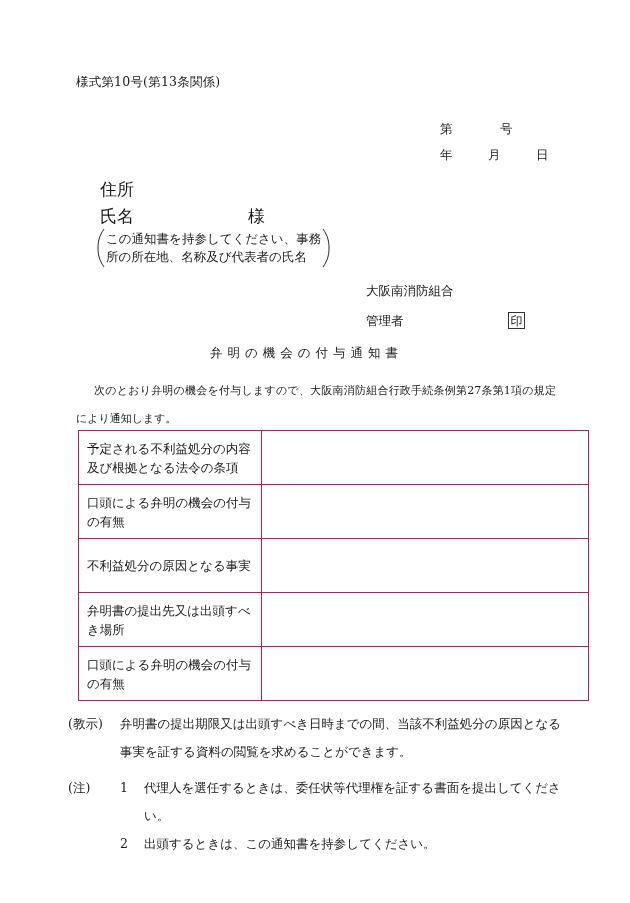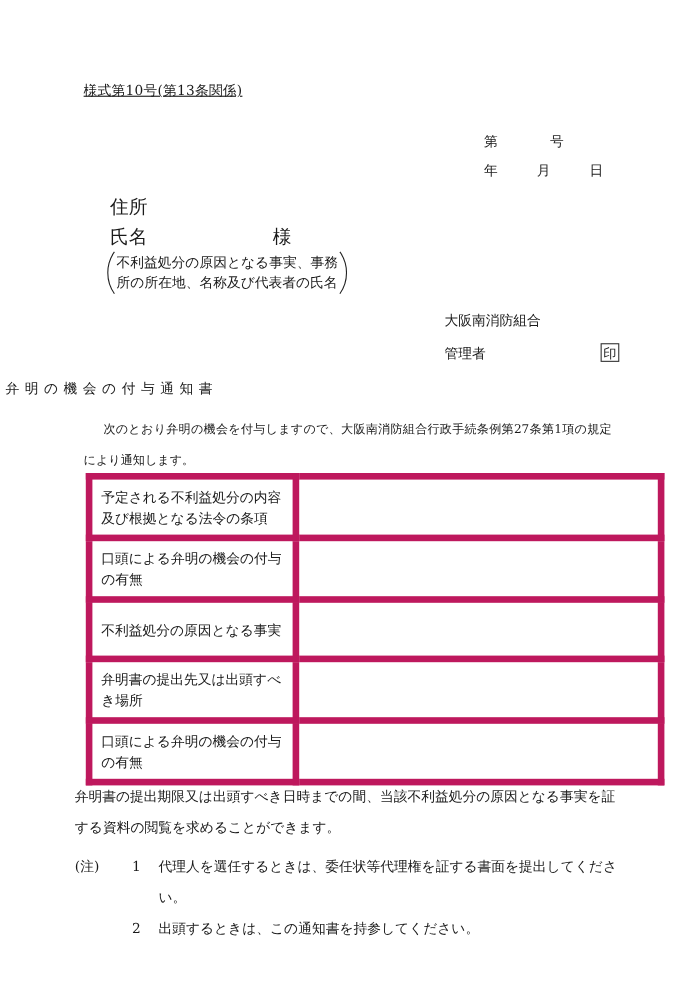--- a/index.html
+++ b/index.html
@@ -19,21 +19,20 @@
     overflow: hidden;
   }
 
   
   .abs { position: absolute; white-space: nowrap; }
 
   .form-no {
     left: 76px; top: 74px;
     font-size: 12.5px;
     letter-spacing: 0.2px;
-    text-decoration: underline;
   }
 
   
   .doc-meta { position: absolute; left: 440px; top: 116px; width: 160px; }
   .doc-meta .meta-row {
     font-size: 12.5px;
     height: 26px;
     line-height: 26px;
     display: flex;
   }
@@ -79,41 +78,40 @@
   }
   .paren-note .pn-lines div { white-space: nowrap; }
 
   
   .issuer { position: absolute; left: 366px; top: 276px; }
   .issuer .line {
     font-size: 12.5px;
     height: 30px;
     line-height: 30px;
     position: relative;
-    margin-left: 38px;
   }
   .seal-box {
     position: absolute;
     left: 142px;
     top: 6px;
     width: 17px;
     height: 17px;
     border: 1px solid #333;
     font-size: 12px;
     line-height: 17px;
     text-align: center;
     box-sizing: border-box;
   }
 
   
   .doc-title {
     position: absolute;
     left: 0; top: 345px;
     width: 608px;
-    text-align: left;
+    text-align: center;
     font-size: 12.5px;
     letter-spacing: 5px;
     text-indent: 5px;
   }
 
   
   .body-para {
     position: absolute;
     left: 76px; top: 377px;
     width: 480px;
@@ -125,21 +123,21 @@
 
   
   .form-table {
     position: absolute;
     left: 78px; top: 430px;
     width: 476px;
     border-collapse: collapse;
     table-layout: fixed;
   }
   .form-table td {
-    border: 6px solid #be185d;
+    border: 1px solid #be185d;
     font-size: 12.5px;
     vertical-align: middle;
     padding: 6px 8px;
     line-height: 19px;
   }
   .form-table td.label { width: 166px; }
   .form-table td.value { width: 310px; }
   .form-table tr { height: 54px; }
 
   
@@ -186,21 +184,21 @@
     </div>
   </div>
 
   <div class="paren-note">
     <span class="brk">
       <svg width="9" height="40" viewBox="0 0 9 40">
           <path d="M8 1 C3 8, 2 14, 2 20 C2 26, 3 32, 8 39" stroke="#222" stroke-width="1" fill="none"></path>
         </svg>
     </span>
     <span class="pn-lines">
-      <div>不利益処分の原因となる事実、事務</div>
+      <div>この通知書を持参してください、事務</div>
       <div>所の所在地、名称及び代表者の氏名</div>
     </span>
     <span class="brk">
       <svg width="9" height="40" viewBox="0 0 9 40">
           <path d="M1 1 C6 8, 7 14, 7 20 C7 26, 6 32, 1 39" stroke="#222" stroke-width="1" fill="none"></path>
         </svg>
     </span>
   </div>
 
   <div class="issuer">
@@ -237,20 +235,21 @@
       </tr>
       <tr>
         <td class="label">口頭による弁明の機会の付与の有無</td>
         <td class="value"></td>
       </tr>
     </tbody>
   </table>
 
   <div class="notes">
     <div class="note-blk">
+      <span class="tag">(教示)</span>
       <span class="note-body">
         <span class="note-cont">弁明書の提出期限又は出頭すべき日時までの間、当該不利益処分の原因となる事実を証する資料の閲覧を求めることができます。</span>
       </span>
     </div>
     <div class="note-blk">
       <span class="tag">(注)</span>
       <span class="note-body">
         <div>
           <span class="num">1</span>
           <span class="txt">代理人を選任するときは、委任状等代理権を証する書面を提出してください。</span>

